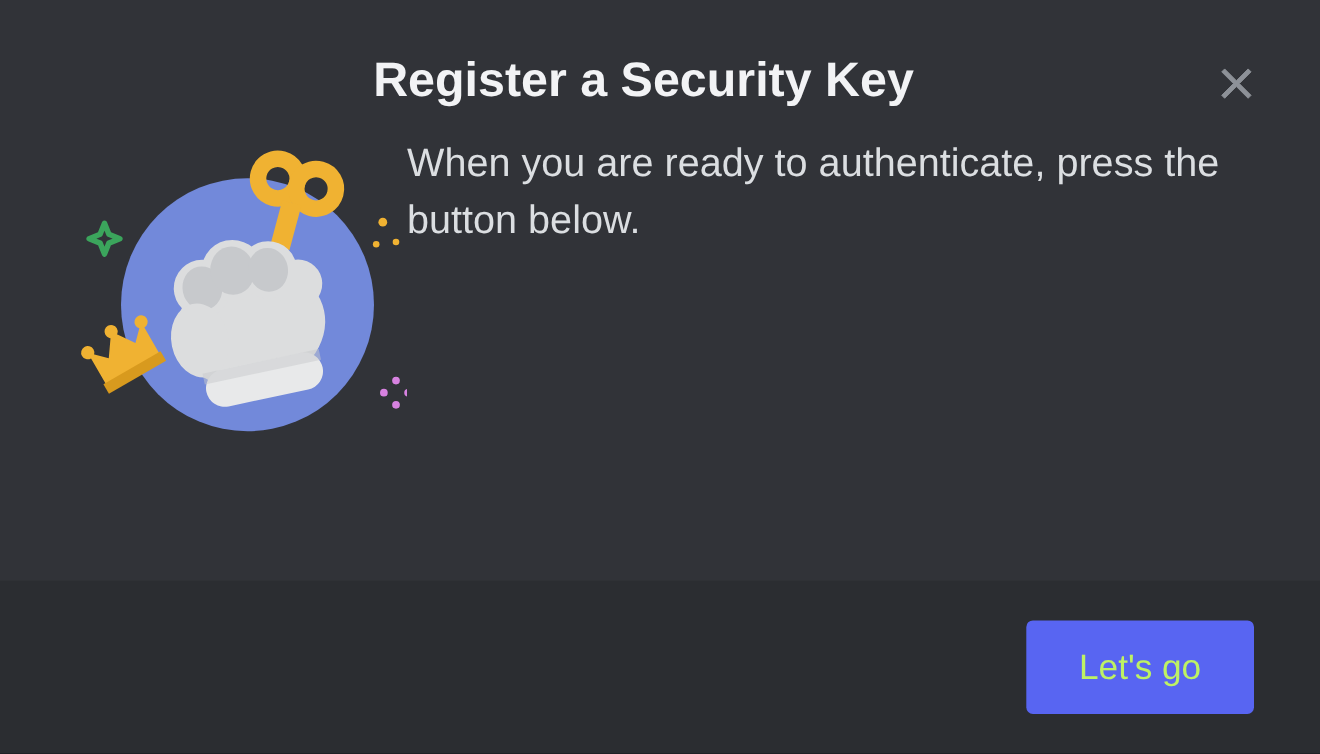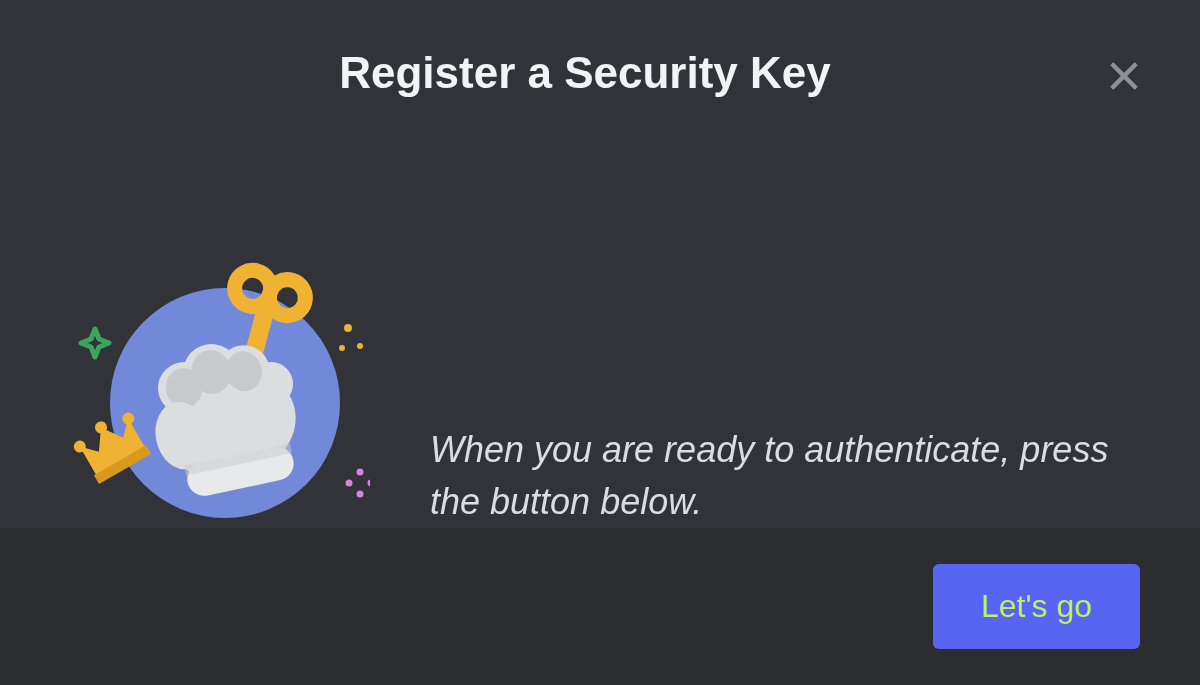--- a/index.html
+++ b/index.html
@@ -47,24 +47,22 @@
       justify-content: center;
       opacity: 0.7;
     }
     .close-btn svg {
       width: 40px;
       height: 40px;
     }
     .modal-body {
       flex: 1;
       display: flex;
-      align-items: flex-end;
+      align-items: flex-start;
       padding: 0 60px;
-      gap: 60px;
-      font-style: italic;
     }
     .illustration {
       flex-shrink: 0;
       width: 310px;
       height: 280px;
       position: relative;
     }
     .description {
       color: #dbdee1;
       font-size: 36px;

